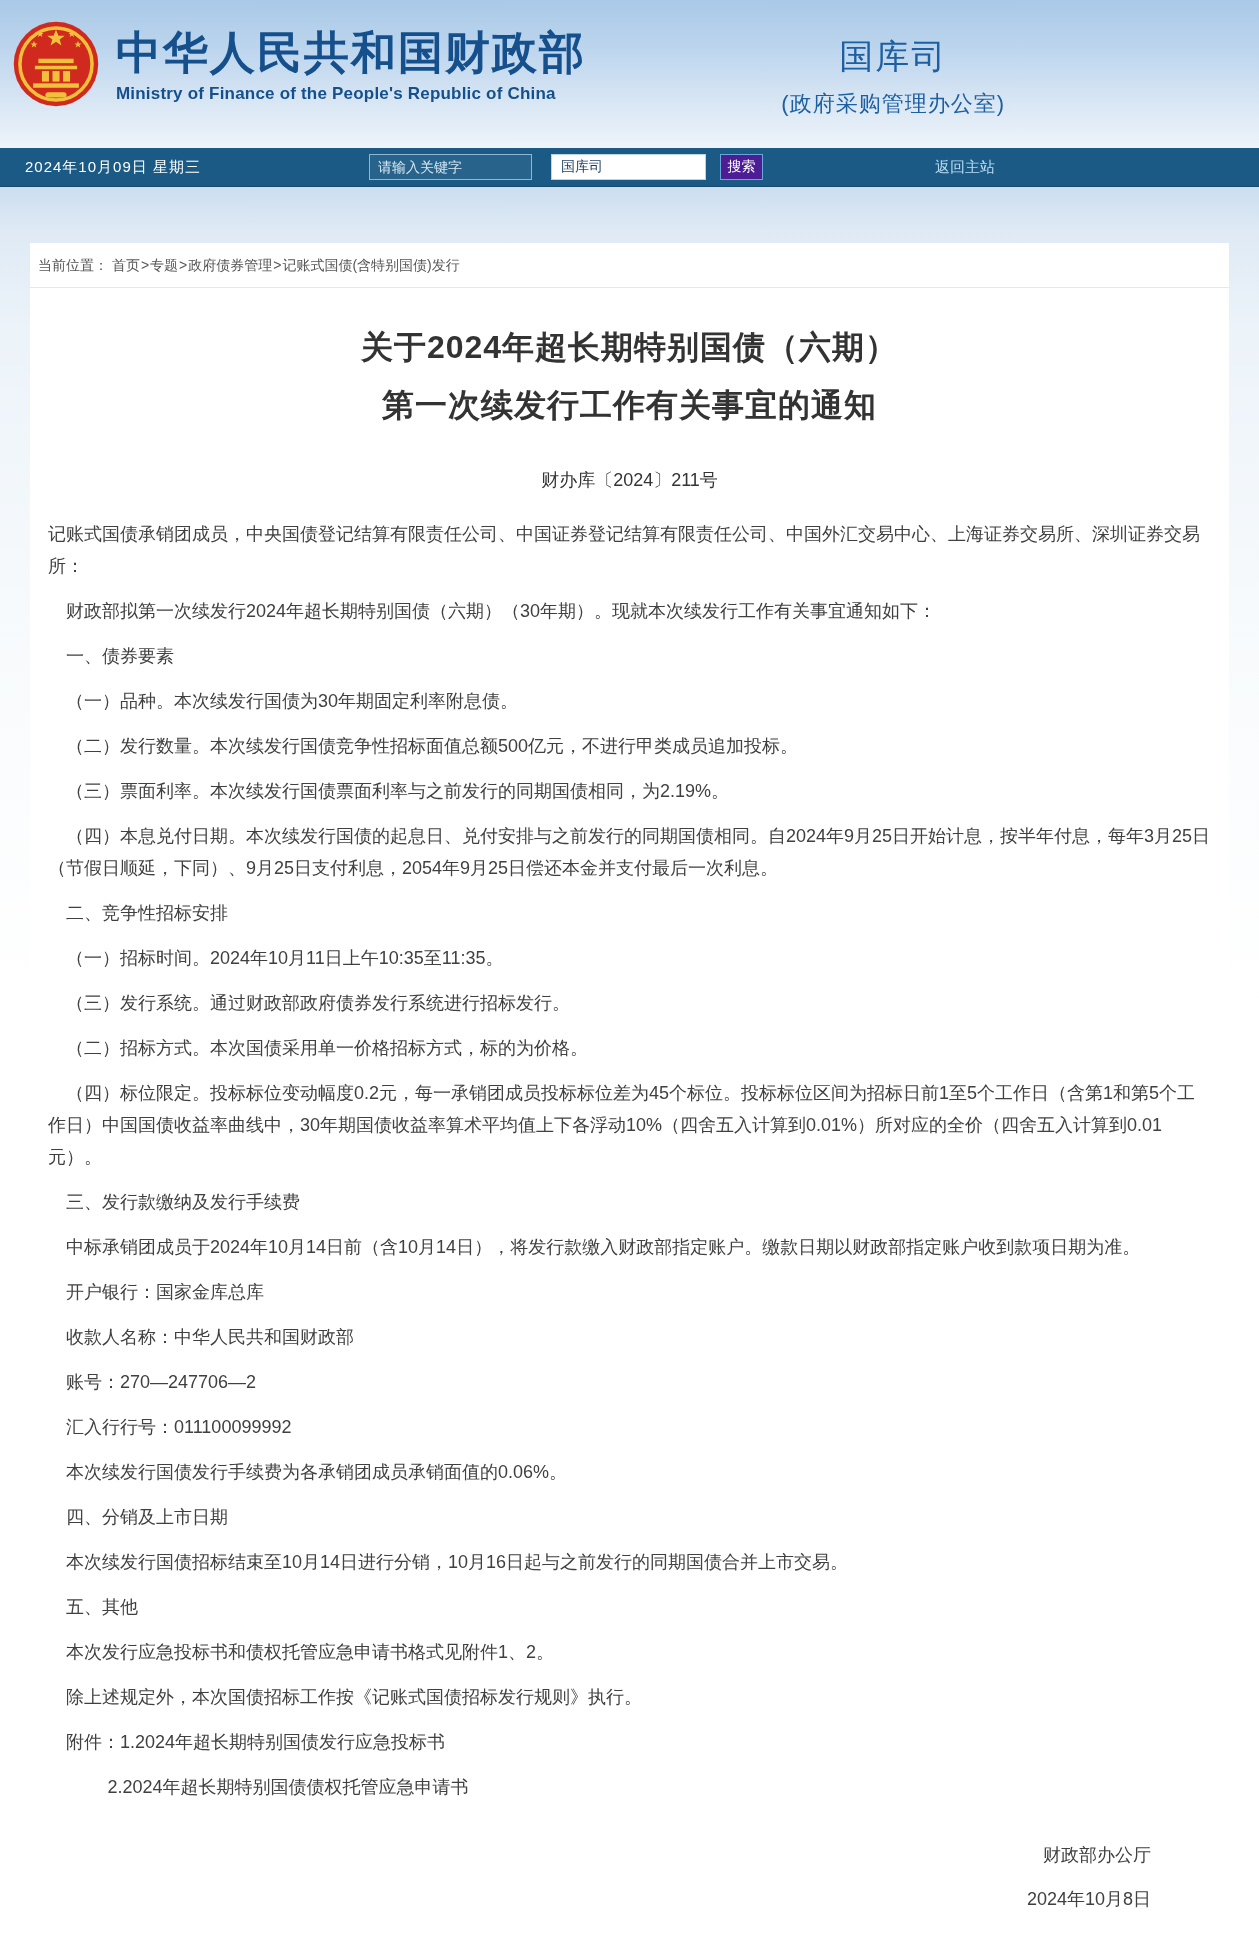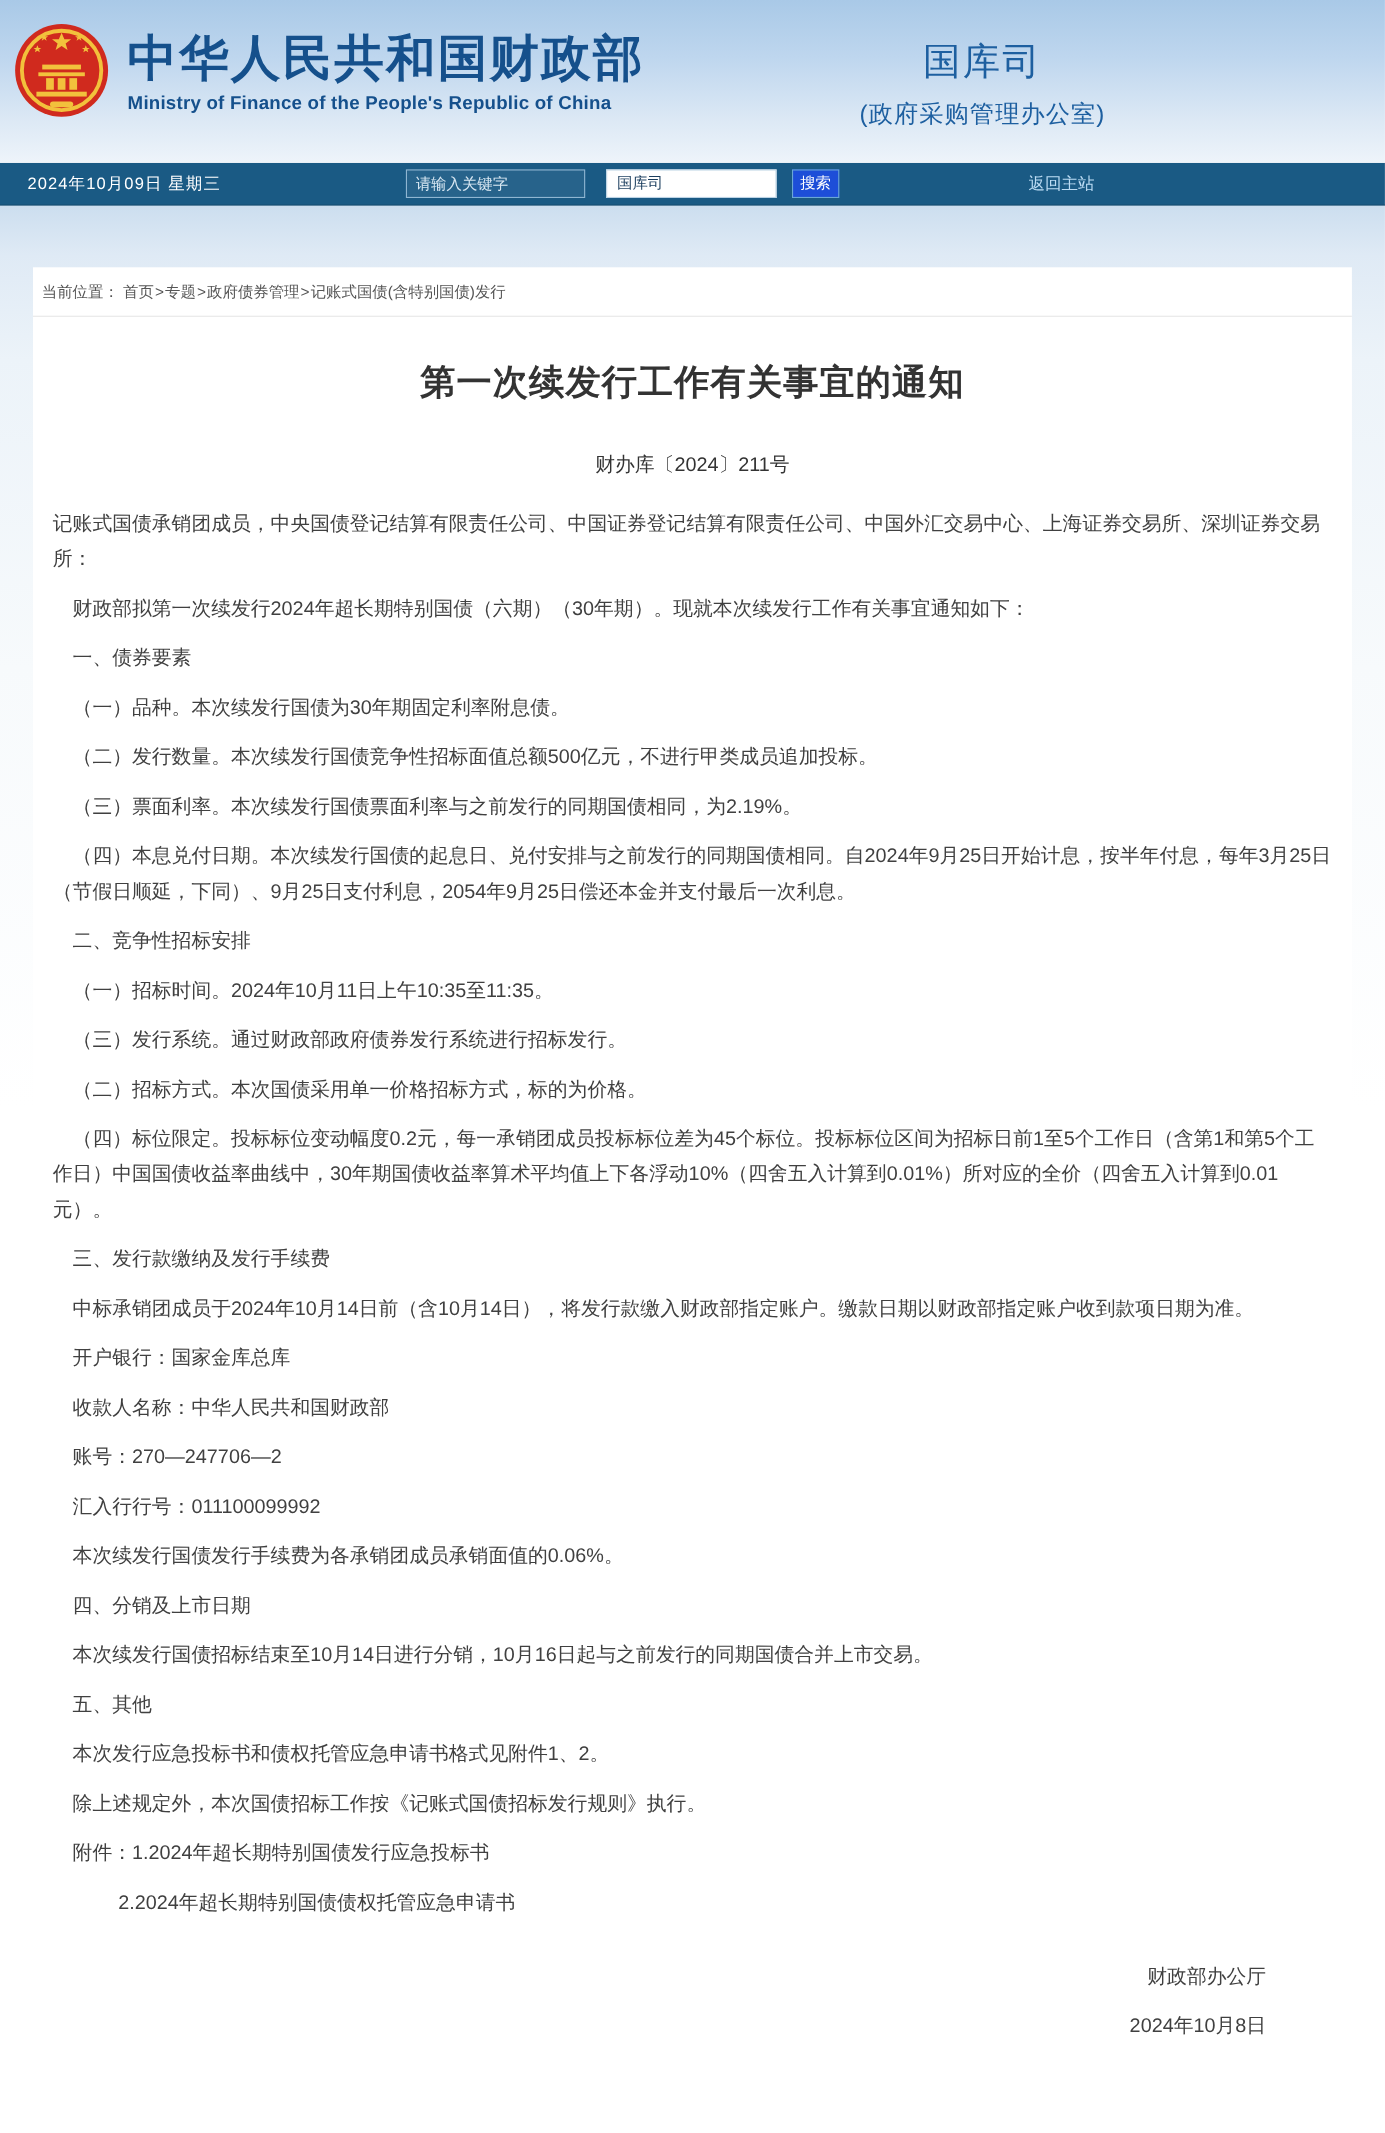--- a/index.html
+++ b/index.html
@@ -36,21 +36,21 @@
     background:rgba(255,255,255,0.06); border:1px solid #8fb6d2;
     color:#eaf3fa; font-size:14px; padding:0 8px; outline:none;
   }
   .search-input::placeholder { color:#d9e8f3; }
   .scope-select {
     margin-left:19px; width:155px; height:26px; background:#ffffff;
     border:1px solid #bcd3e4; color:#1c3e5e; font-size:14px;
     display:flex; align-items:center; padding:0 9px; cursor:pointer;
   }
   .search-btn {
-    margin-left:14px; width:43px; height:26px; background:#1d4ed8;
+    margin-left:14px; width:43px; height:26px; background:#4c1d95;
     border:1px solid #6aa7d6; color:#fff; font-size:14px; cursor:pointer;
   }
   .back-link { margin-left:auto; margin-right:264px; color:#bcdcf4; font-size:15px; text-decoration:none; }
   
   .page-bg {
     min-height:1771px;
     background:linear-gradient(180deg,#ccdeef 0px,#dfeaf5 45px,#ecf3f9 140px,#f7fafc 420px,#ffffff 820px);
     padding-top:56px;
   }
   
@@ -122,20 +122,21 @@
   <div class="card">
 
     <div class="crumb-row">
       <span>当前位置：</span>
       <a href="#">首页</a><span class="crumb-sep">&gt;</span><a href="#">专题</a><span class="crumb-sep">&gt;</span><a href="#">政府债券管理</a><span class="crumb-sep">&gt;</span><span>记账式国债(含特别国债)发行</span>
     </div>
     <hr class="card-divider">
 
     <article class="article">
       <h1 class="article-title">
+        <div>关于2024年超长期特别国债（六期）</div>
         <div>第一次续发行工作有关事宜的通知</div>
       </h1>
       <div class="doc-number">财办库〔2024〕211号</div>
 
       <p class="para no-indent">记账式国债承销团成员，中央国债登记结算有限责任公司、中国证券登记结算有限责任公司、中国外汇交易中心、上海证券交易所、深圳证券交易所：</p>
       <p class="para">财政部拟第一次续发行2024年超长期特别国债（六期）（30年期）。现就本次续发行工作有关事宜通知如下：</p>
       <p class="para">一、债券要素</p>
       <p class="para">（一）品种。本次续发行国债为30年期固定利率附息债。</p>
       <p class="para">（二）发行数量。本次续发行国债竞争性招标面值总额500亿元，不进行甲类成员追加投标。</p>
       <p class="para">（三）票面利率。本次续发行国债票面利率与之前发行的同期国债相同，为2.19%。</p>

